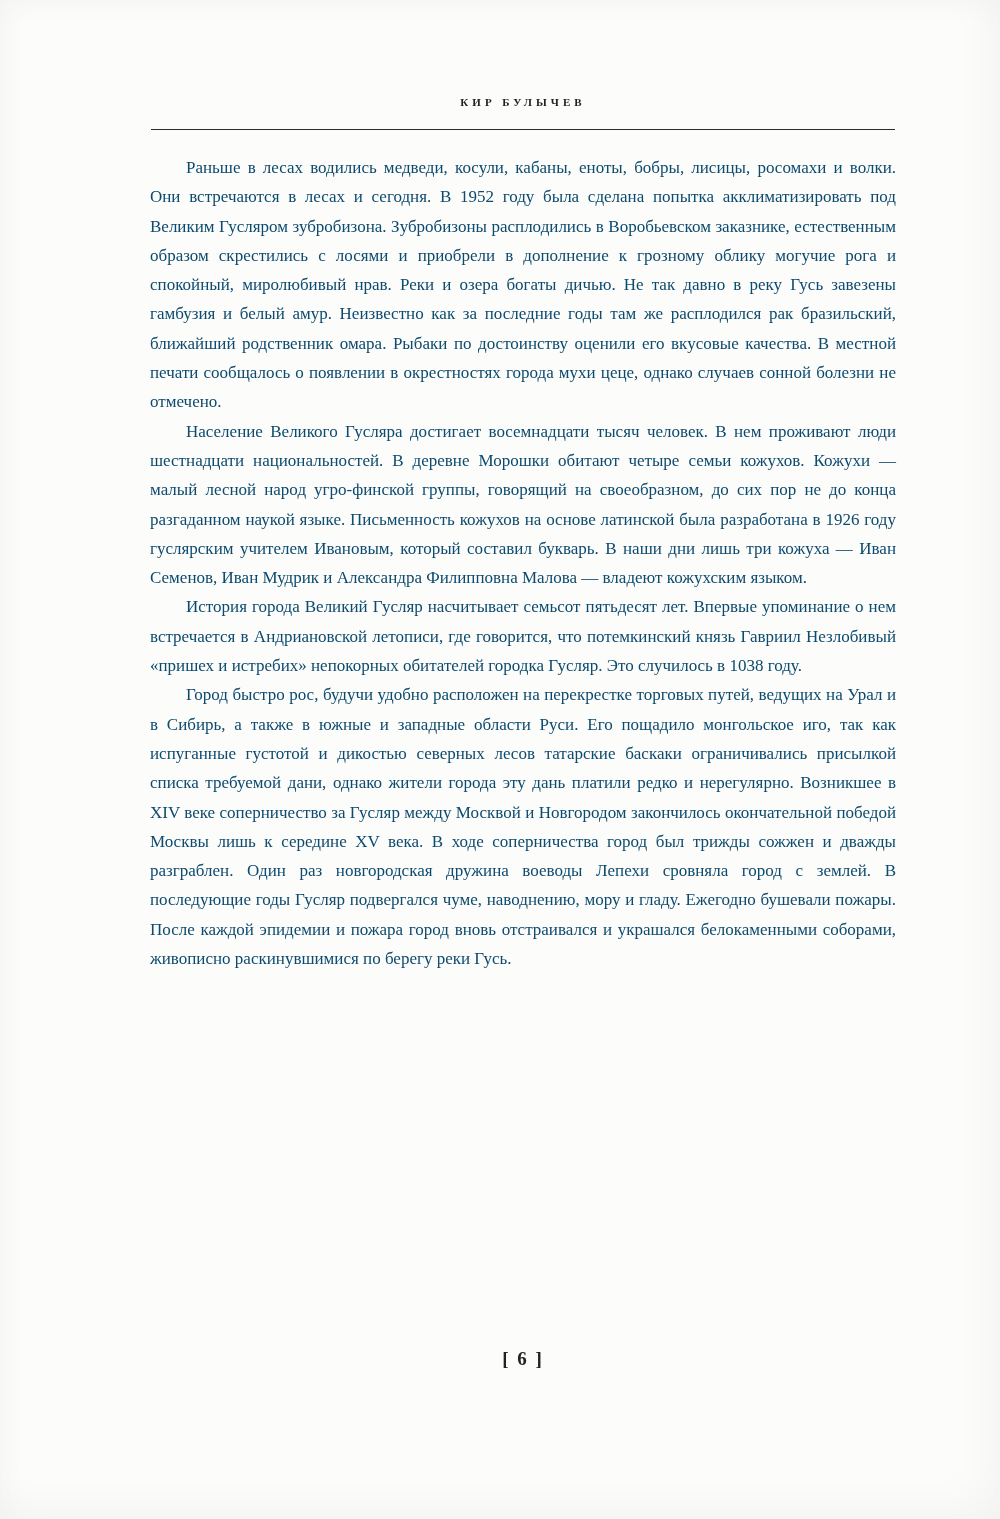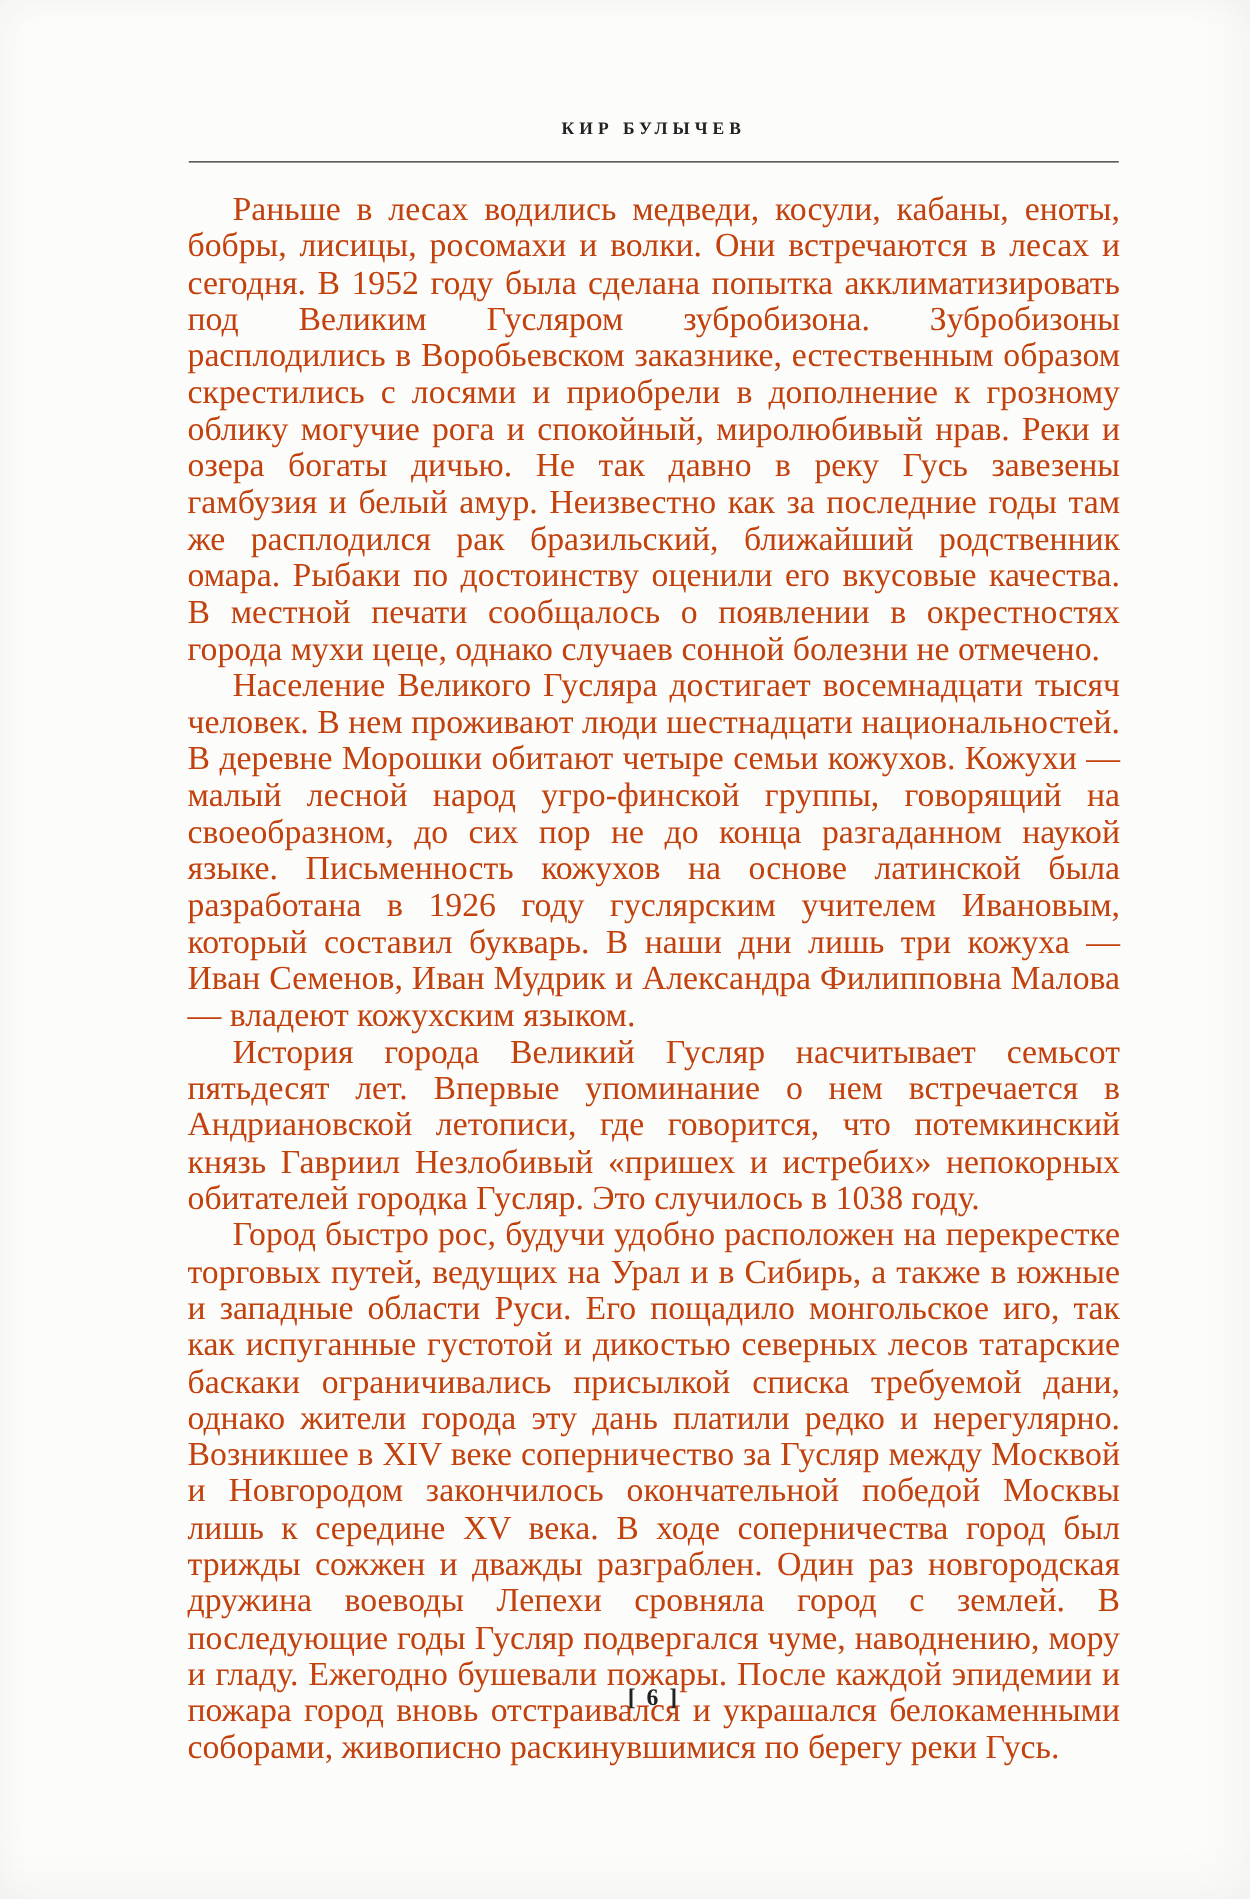--- a/index.html
+++ b/index.html
@@ -18,42 +18,42 @@
     box-shadow: inset -10px -12px 40px rgba(0,0,0,0.035), inset 6px 6px 30px rgba(0,0,0,0.02);
     color: #1e1e1e;
     overflow: hidden;
   }
   .running-head {
     position: absolute;
     top: 96px;
     left: 150px;
     width: 746px;
     text-align: center;
-    font-size: 14px;
+    font-size: 11px;
     font-weight: bold;
     letter-spacing: 4px;
     color: #222;
   }
   .head-rule {
     position: absolute;
     top: 129px;
     left: 151px;
     width: 744px;
     height: 0;
     border-top: 1.6px solid #2b2b2b;
   }
   .body-text {
     position: absolute;
     top: 153px;
     left: 150px;
     width: 746px;
-    font-size: 27px;
+    font-size: 17px;
     line-height: 29.3px;
     text-align: justify;
-    color: #c2410c;
+    color: #0c4a6e;
   }
   .body-text p {
     margin: 0;
     padding: 0;
     text-indent: 36px;
     hyphens: auto;
     -webkit-hyphens: auto;
   }
   .page-number {
     position: absolute;

